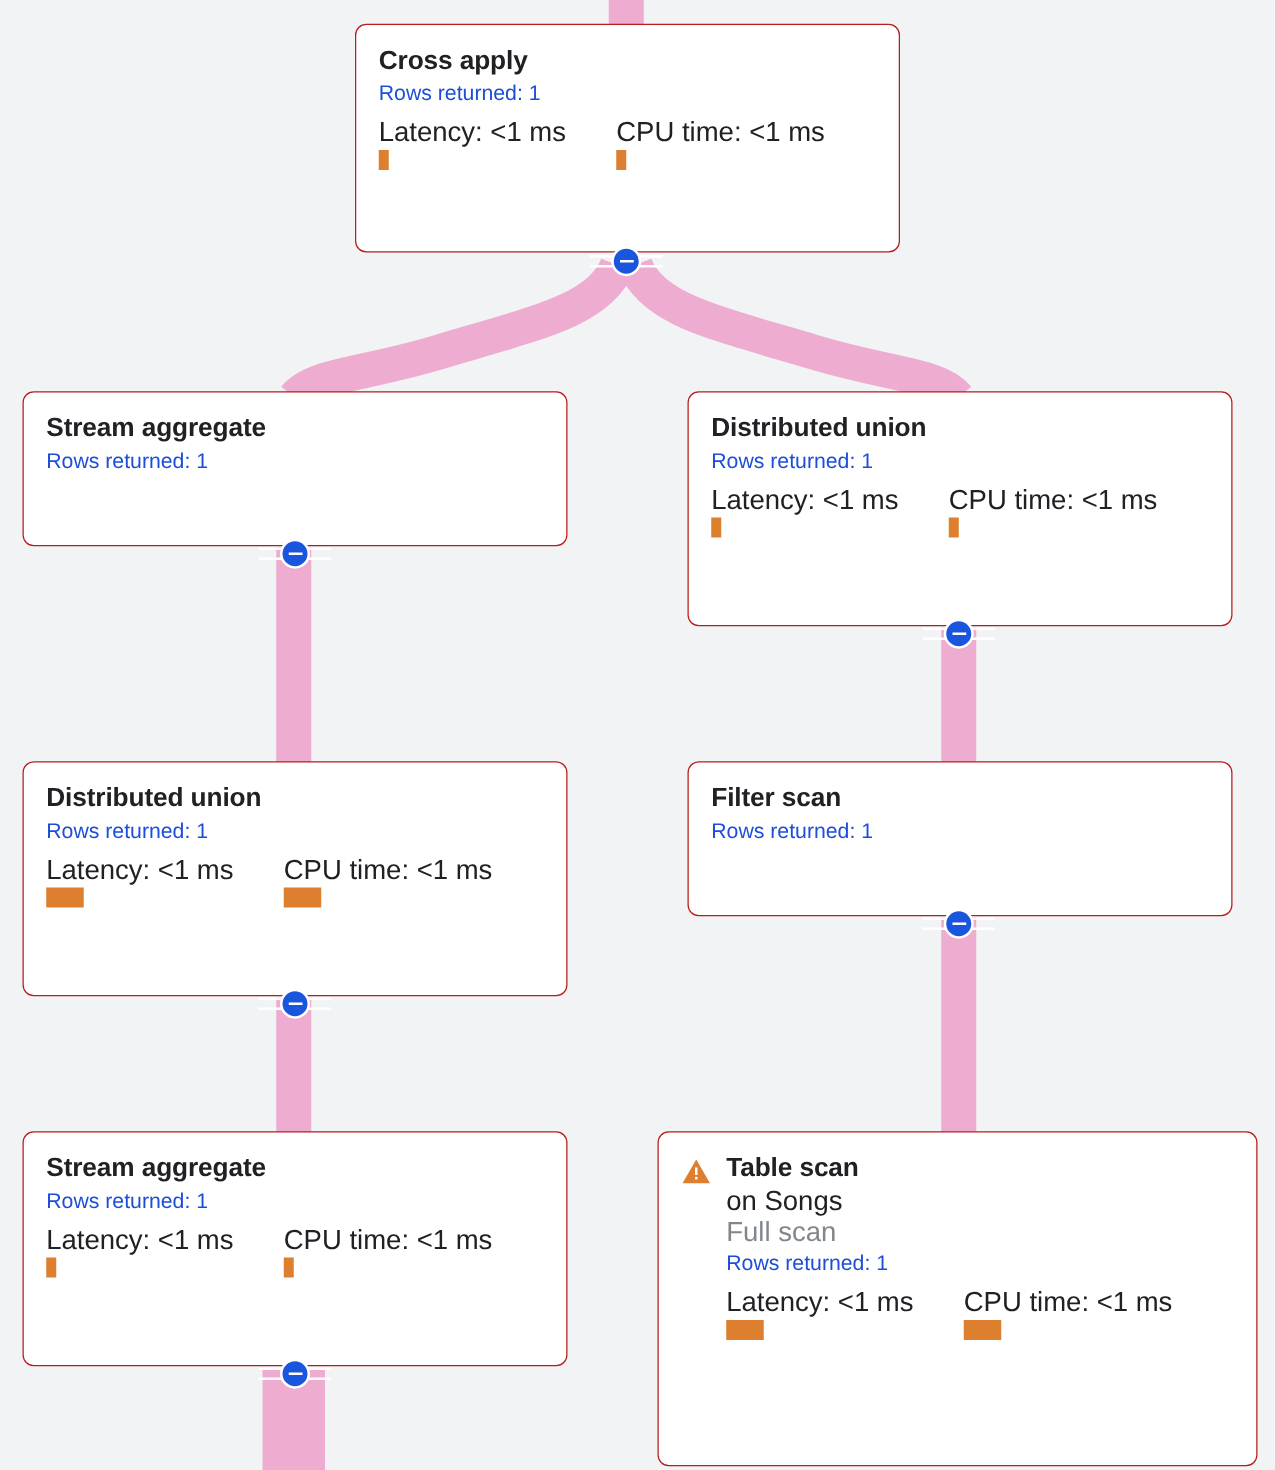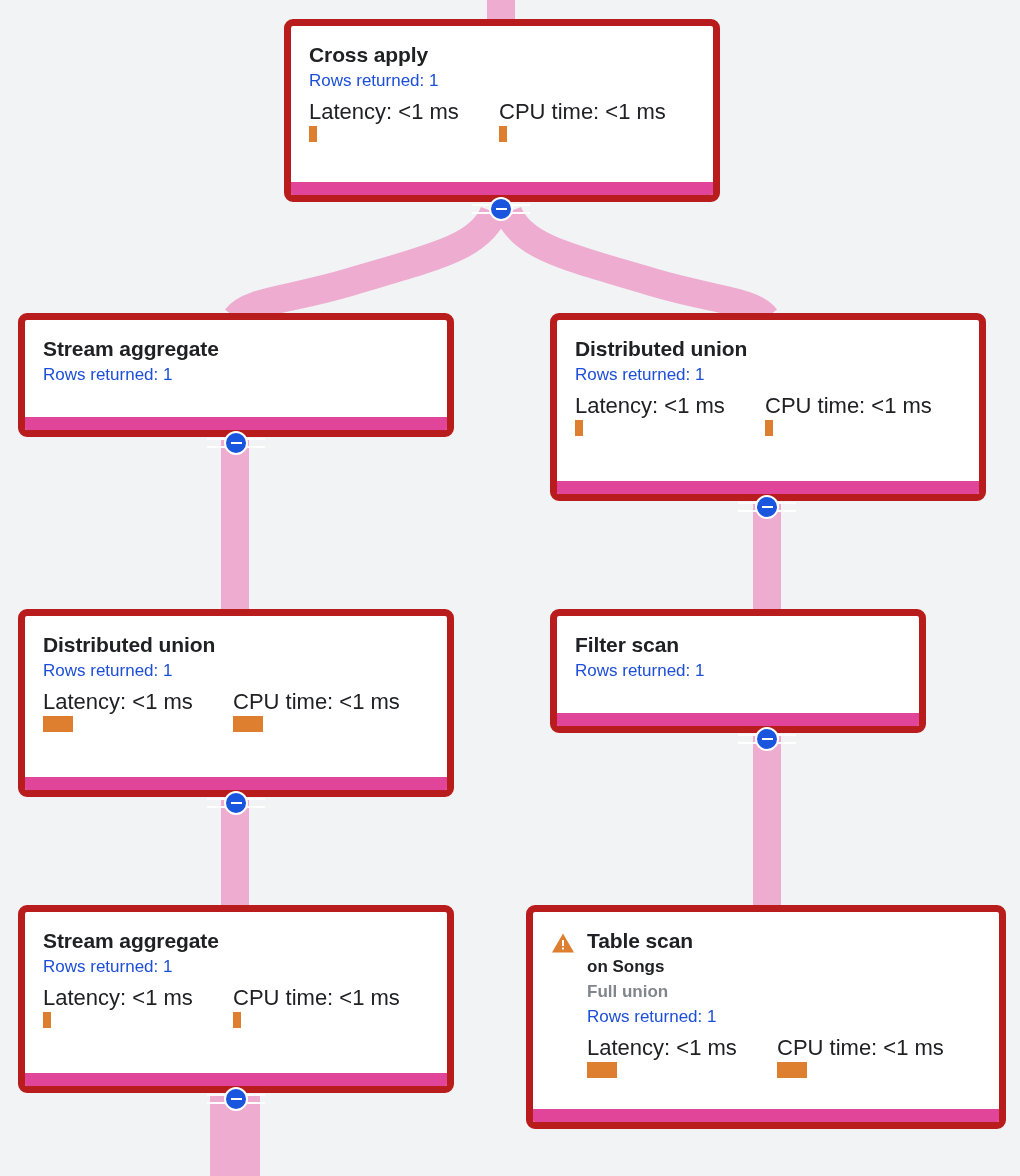--- a/index.html
+++ b/index.html
@@ -32,26 +32,26 @@
     height: 1176px;
     z-index: 1;
     pointer-events: none;
   }
 
   
   .node {
     position: absolute;
     z-index: 2;
     background: #ffffff;
-    border: 7px solid #b91c1c;
+    border: 1px solid #b91c1c;
     border-radius: 9px;
     box-sizing: border-box;
     overflow: hidden;
     display: flex;
-    flex-direction: column;
+    flex-direction: row;
   }
   .node-body {
     flex: 1 1 auto;
     padding: 16px 18px 10px 18px;
     display: flex;
     flex-direction: row;
     align-items: flex-start;
     box-sizing: border-box;
   }
   .node-content {
@@ -72,25 +72,24 @@
 
   .node-title {
     font-size: 21px;
     font-weight: bold;
     color: #202124;
     line-height: 26px;
     letter-spacing: -0.1px;
     white-space: nowrap;
   }
   .node-sub {
-    font-size: 17px;
+    font-size: 22px;
     color: #202124;
     line-height: 25px;
     white-space: nowrap;
-    font-weight: bold;
   }
   .node-sub.muted {
     color: #80868b;
   }
   .node-rows {
     font-size: 17px;
     color: #1d4ed8;
     line-height: 25px;
     white-space: nowrap;
   }
@@ -269,21 +268,21 @@
       </div>
     </div>
     <div class="node-footer"></div>
   </div>
   <div class="toggle" style="left:236px; top:803px;">
     <div class="rail rail-l"></div>
     <div class="rail rail-r"></div>
     <div class="knob"></div>
   </div>
 
-  <div class="node" style="left:550px; top:609px; width:376px; height:124px;">
+  <div class="node" style="left:550px; top:609px; width:436px; height:124px;">
     <div class="node-body">
       <div class="node-content">
         <div class="node-title">Filter scan</div>
         <div class="node-rows">Rows returned: 1</div>
       </div>
     </div>
     <div class="node-footer"></div>
   </div>
   <div class="toggle" style="left:767px; top:739px;">
     <div class="rail rail-l"></div>
@@ -309,33 +308,33 @@
       </div>
     </div>
     <div class="node-footer"></div>
   </div>
   <div class="toggle" style="left:236px; top:1099px;">
     <div class="rail rail-l"></div>
     <div class="rail rail-r"></div>
     <div class="knob"></div>
   </div>
 
-  <div class="node" style="left:526px; top:905px; width:480px; height:224px;">
+  <div class="node" style="left:526px; top:905px; width:480px; height:268px;">
     <div class="node-body">
       <div class="warn-slot">
         <svg width="24" height="22" viewBox="0 0 24 22">
           <path d="M12 1.5 L23 20.5 L1 20.5 Z" fill="#dd7f2f"></path>
           <rect x="11" y="8" width="2" height="6" fill="#ffffff"></rect>
           <rect x="11" y="15.5" width="2" height="2" fill="#ffffff"></rect>
         </svg>
       </div>
       <div class="node-content">
         <div class="node-title">Table scan</div>
         <div class="node-sub">on Songs</div>
-        <div class="node-sub muted">Full union</div>
+        <div class="node-sub muted">Full scan</div>
         <div class="node-rows">Rows returned: 1</div>
         <div class="metrics">
           <div class="metric metric-latency">
             <div class="metric-label">Latency: &lt;1 ms</div>
             <div class="metric-bar bar-wide"></div>
           </div>
           <div class="metric">
             <div class="metric-label">CPU time: &lt;1 ms</div>
             <div class="metric-bar bar-wide"></div>
           </div>

